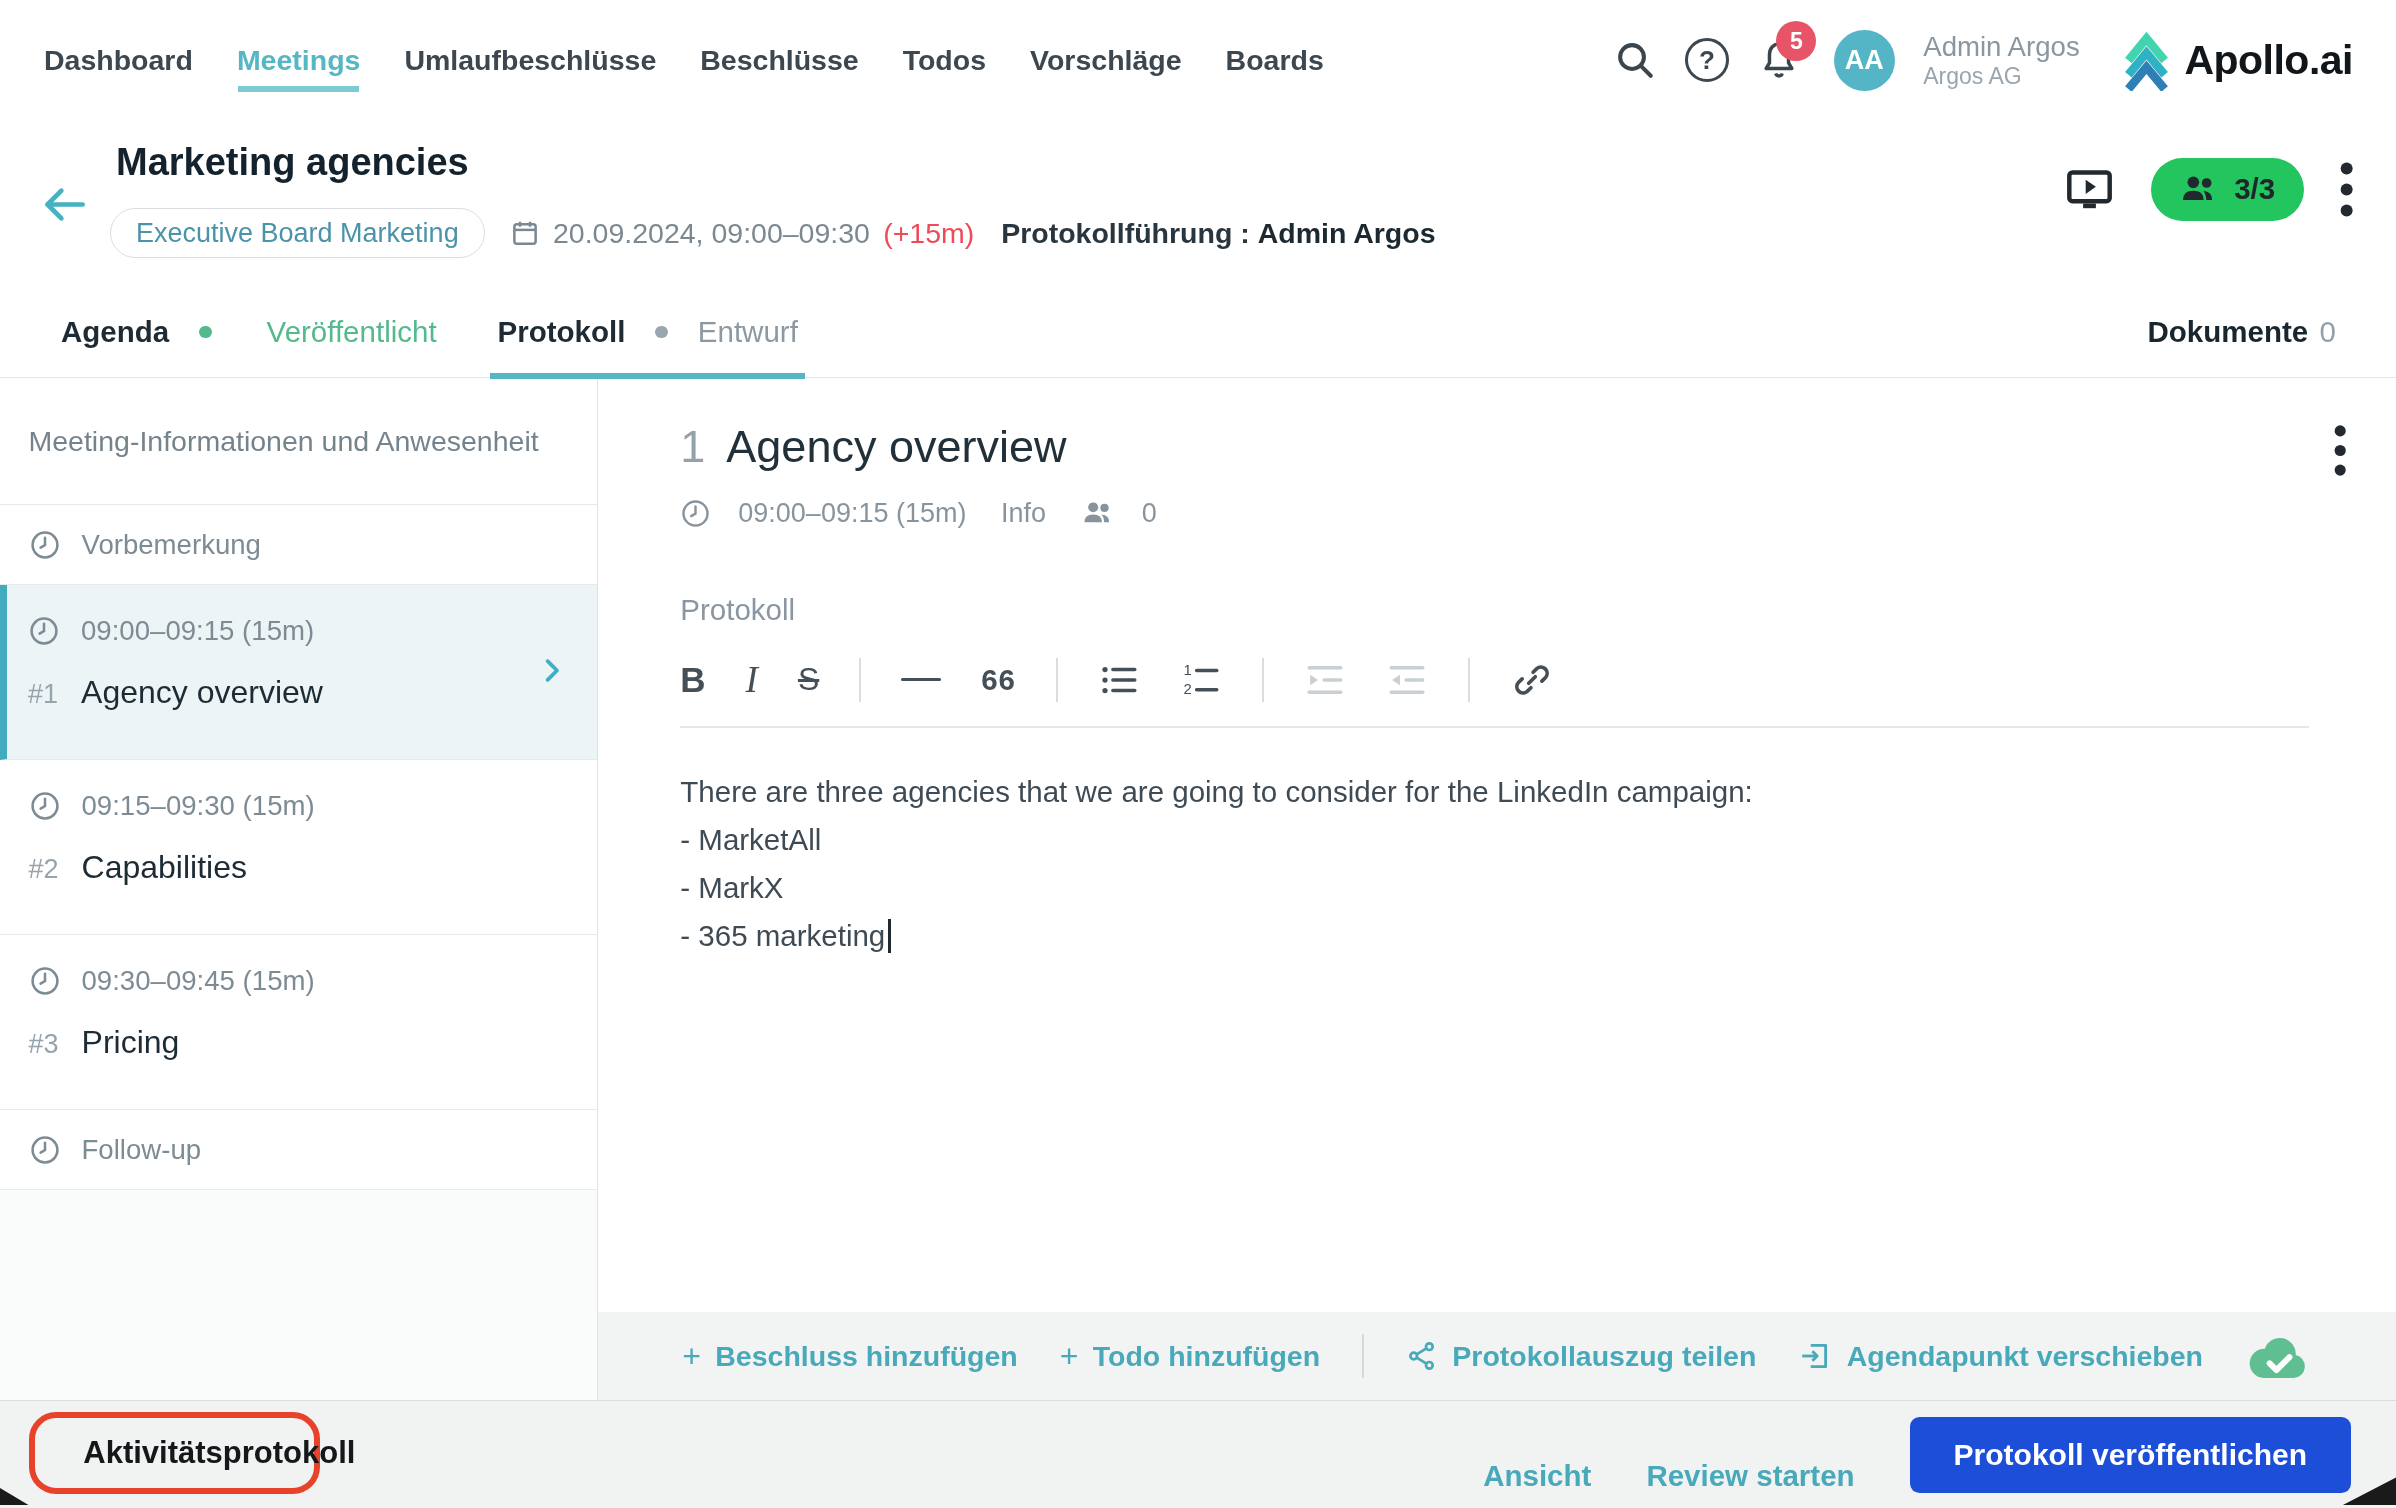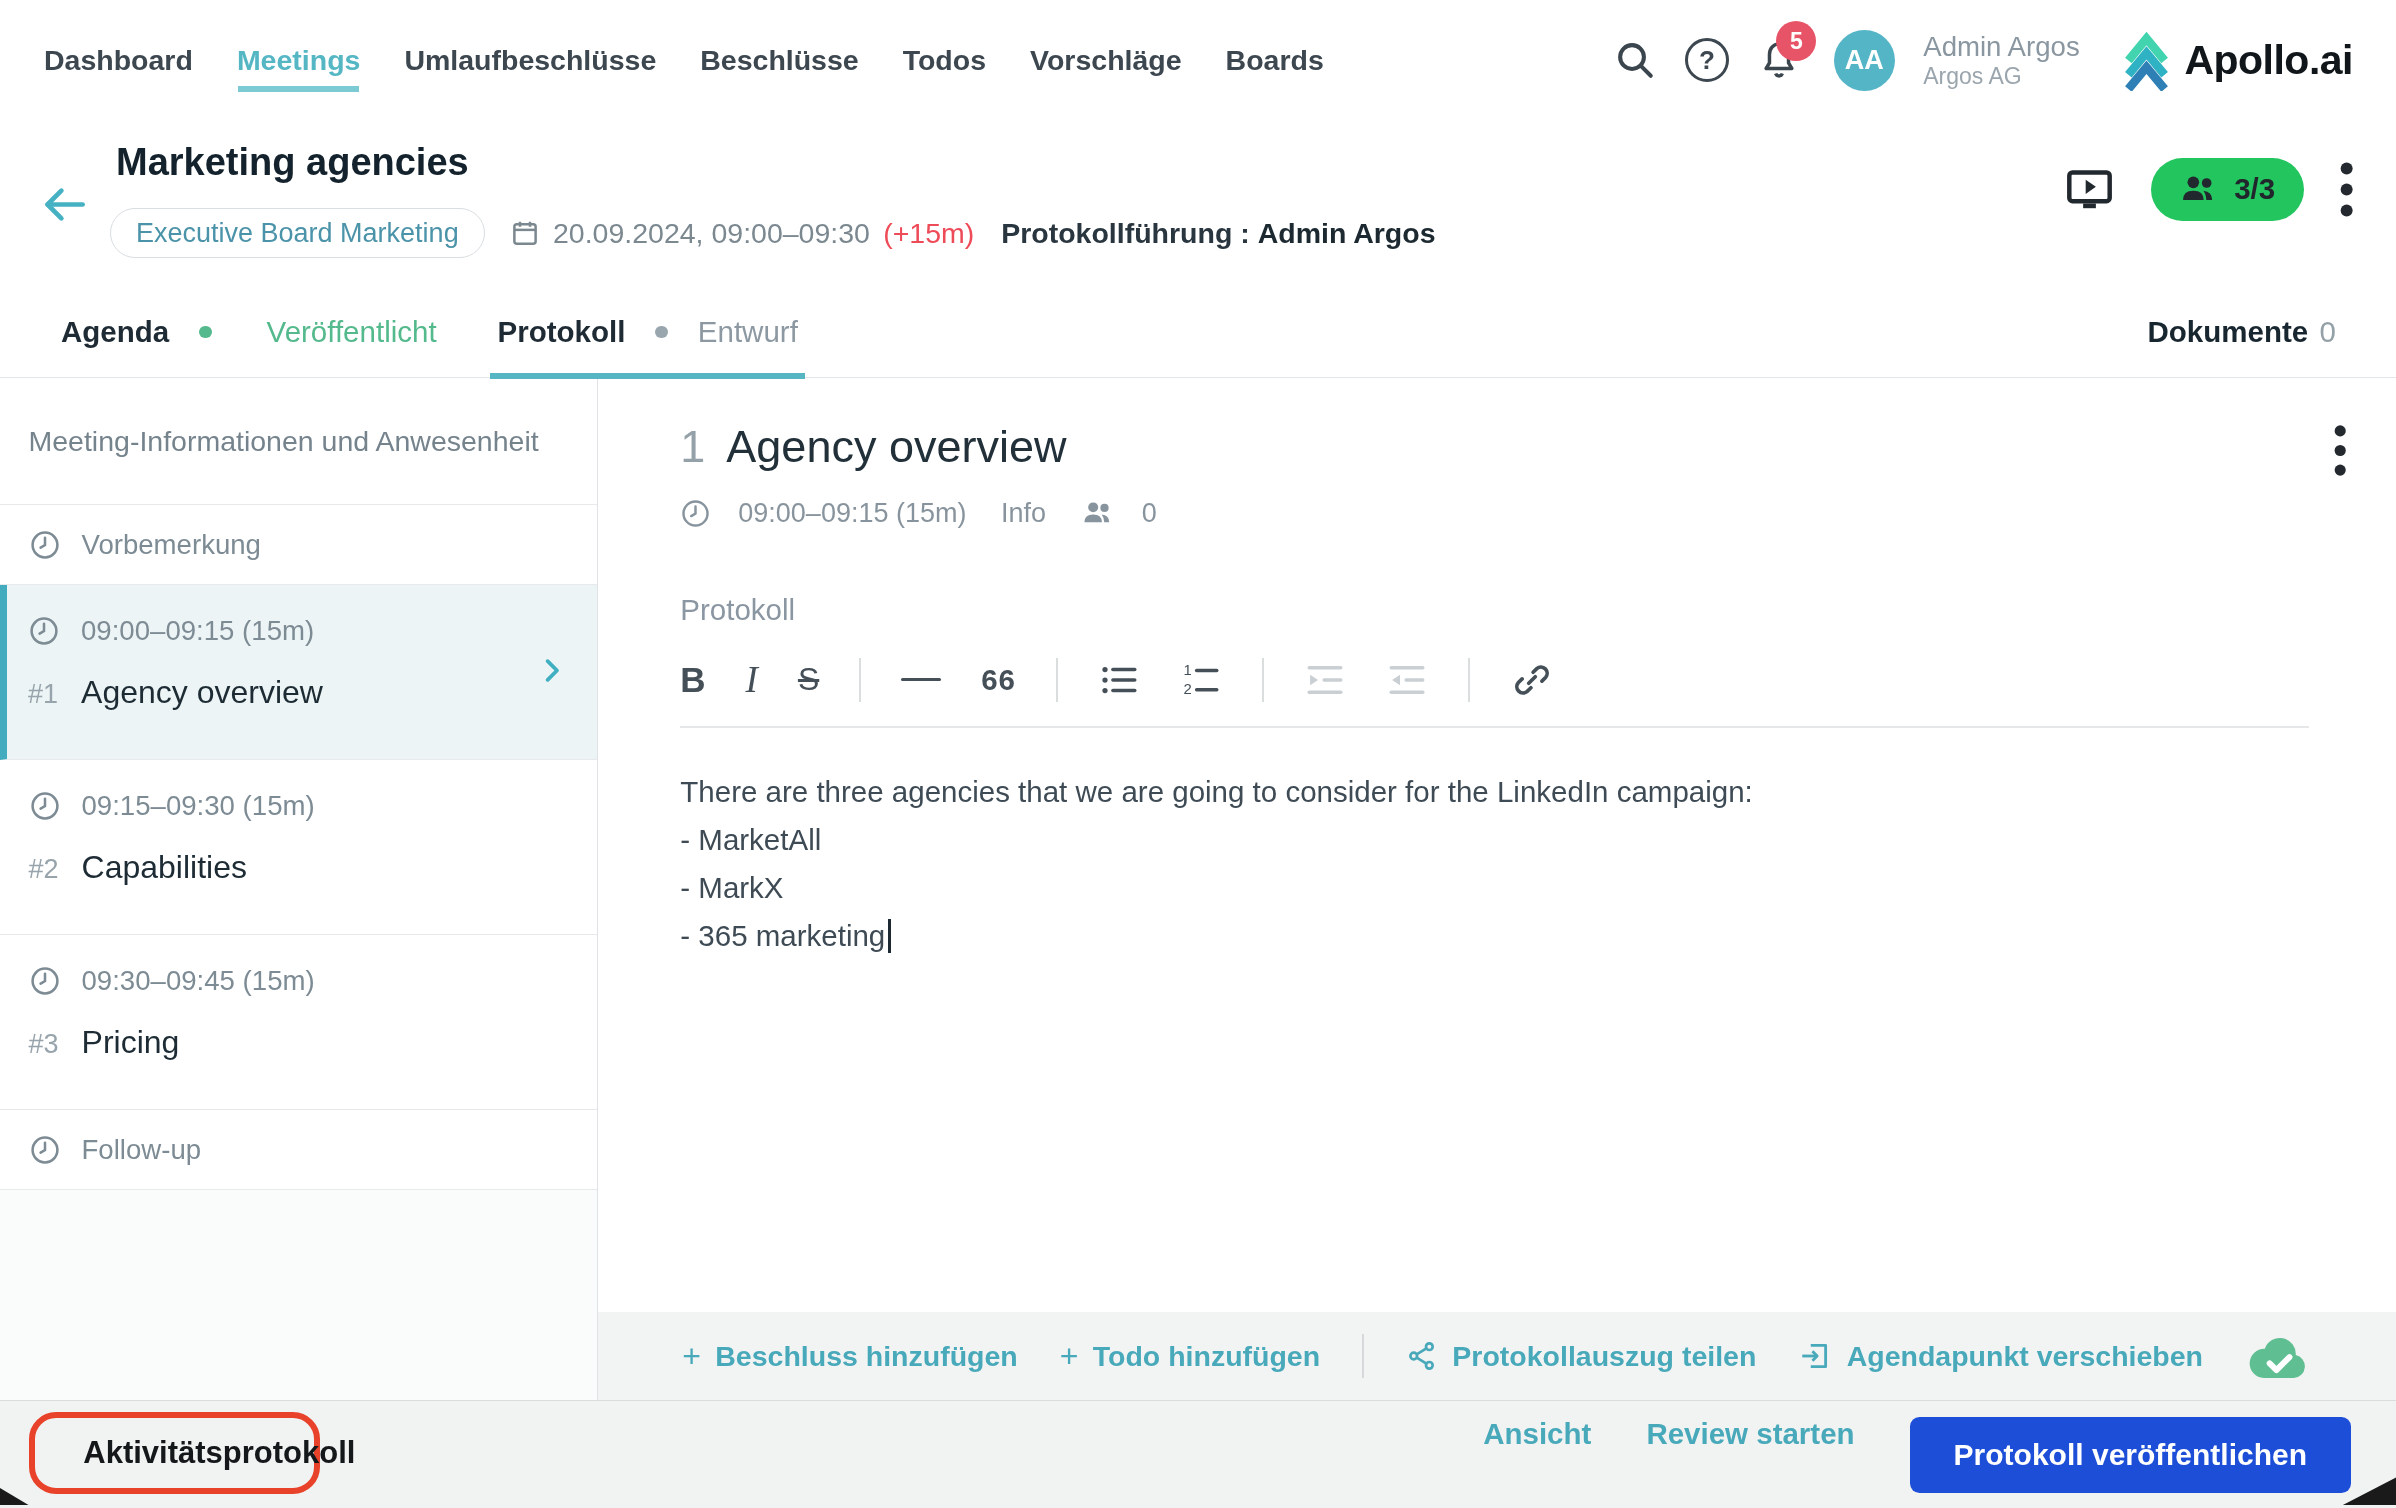--- a/index.html
+++ b/index.html
@@ -88,21 +88,21 @@
   .action-strip { height:88px; background:#f2f3f3; display:flex; align-items:center; padding:0 84px; gap:42px; }
   .action-link { display:flex; align-items:center; gap:14.3px; font-size:28.5px; font-weight:700; color:#48a9ba; cursor:pointer; white-space:nowrap; }
   .plus { font-size:32px; font-weight:400; }
   .strip-divider { width:1.9px; height:44px; background:#d5d9db; }
   .cloud-wrap { margin-left:auto; display:flex; align-items:center; }
 
   
   .footer { position:absolute; left:0; right:0; bottom:0; height:108px; background:#f1f2f2; border-top:1.9px solid #dadcde; display:flex; align-items:center; padding:0 46px; }
   .annotation { position:absolute; left:13.3px; top:11.4px; width:291px; height:82px; border:6.7px solid #e8432a; border-radius:27px; display:flex; align-items:center; padding-left:48px;margin-left:16px; }
   .activity-label { font-size:31px; color:#14181b; font-weight:600; cursor:pointer; }
-  .footer-right { margin-left:auto; display:flex; align-items:flex-start; gap:55px; }
+  .footer-right { margin-left:auto; display:flex; align-items:flex-end; gap:55px; }
   .footer-link { font-size:29.5px; color:#48a9ba; font-weight:600; cursor:pointer; }
   .publish-btn { background:#1d4ed8; color:#fff; font-size:30px; font-weight:600; padding:21px 44px; border-radius:9.5px; border:none; cursor:pointer; font-family:"Liberation Sans", sans-serif; }
 
   .cursor-bl { position:absolute; left:0; bottom:0; }
   .cursor-br { position:absolute; right:0; bottom:0; }
 </style>
 </head>
 <body>
 
 <div class="page">

